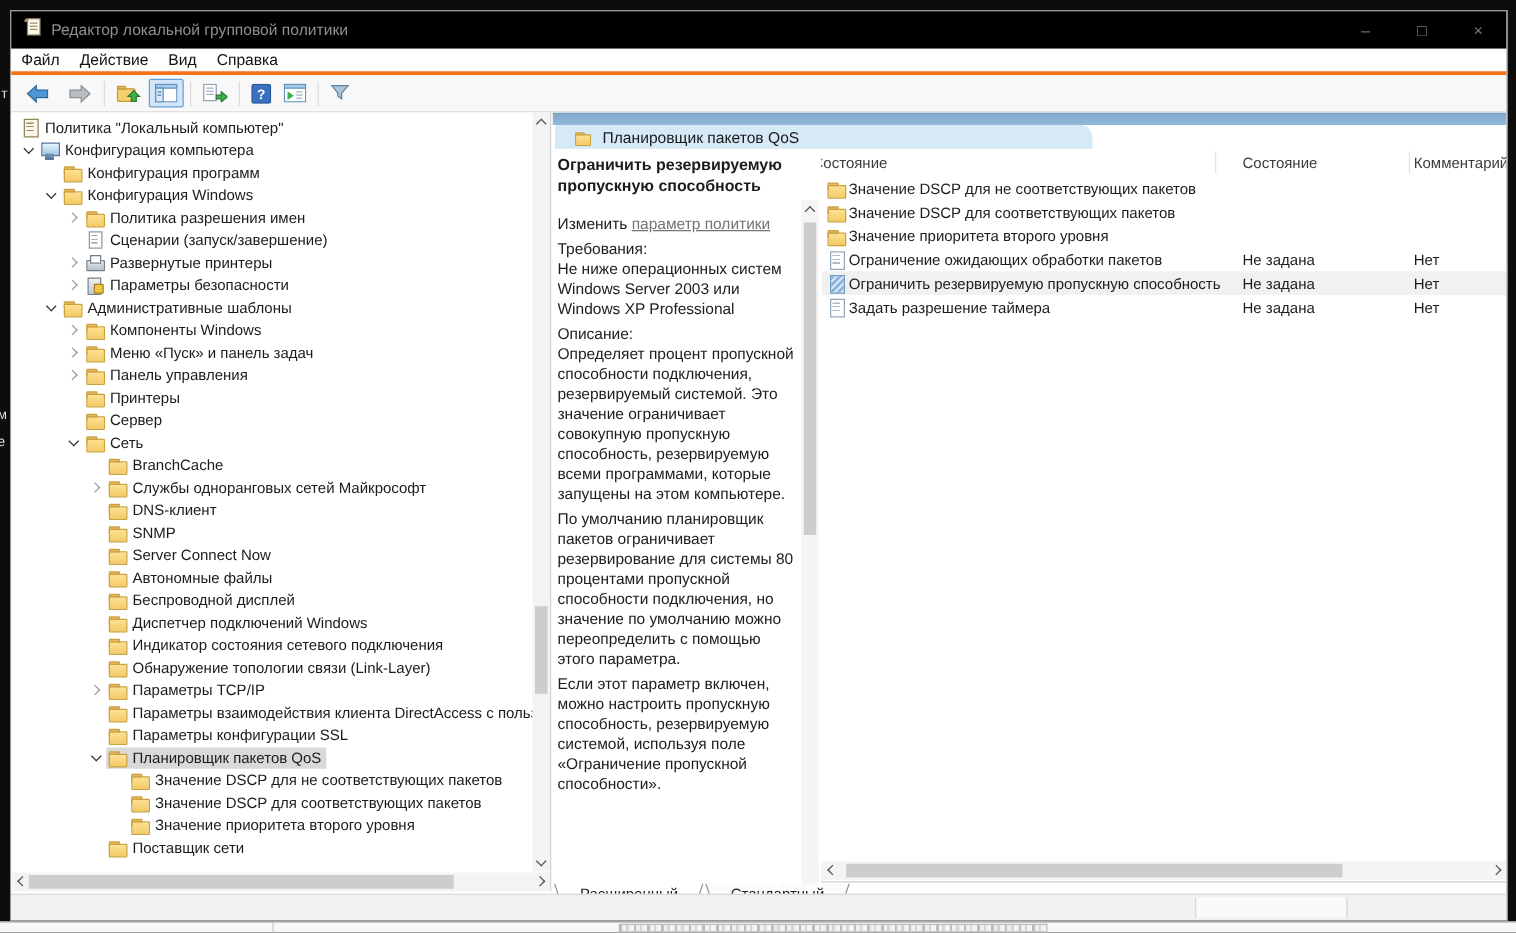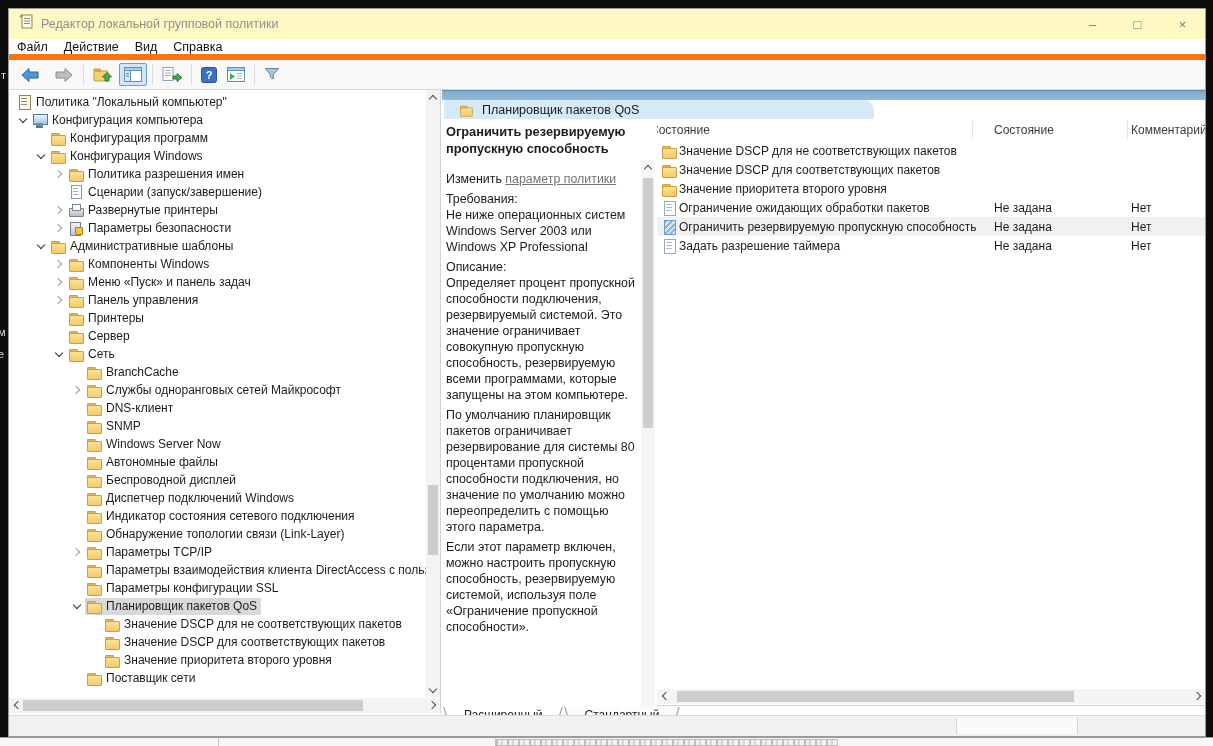--- a/index.html
+++ b/index.html
@@ -2,26 +2,26 @@
 <html><head>
 <meta charset="utf-8">
 <style>
   *{box-sizing:border-box;margin:0;padding:0}
   html,body{width:1213px;height:746px;overflow:hidden}
   body{position:relative;background:#0d0d0d;font-family:"Liberation Sans",sans-serif;color:#1c1c1c}
   .artifact{position:absolute;color:#ddd;font-size:11px;line-height:11px;z-index:1}
 
   
   .window{position:absolute;left:8px;top:8px;width:1198px;height:729px;background:#fff;border:1px solid #9a9a9a;z-index:2}
-  .titlebar{position:absolute;left:0;top:0;right:0;height:30px;background:#fef9c3;display:flex;align-items:center}
+  .titlebar{position:absolute;left:0;top:0;right:0;height:30px;background:#000000;display:flex;align-items:center}
   .titlebar .appicon{margin:0 6px 0 10px}
   .titlebar .title{font-size:12.5px;color:#8f8f8f;flex:1}
   .wctl{display:flex;height:100%}
   .wctl .btn{width:45px;height:100%;display:flex;align-items:center;justify-content:center;font-size:13px;color:#777}
-  .menubar{position:absolute;left:0;top:30px;right:0;height:21px;display:flex;align-items:center;border-bottom:6px solid #f97316;background:#fff}
+  .menubar{position:absolute;left:0;top:30px;right:0;height:21px;display:flex;align-items:center;border-bottom:3px solid #f97316;background:#fff}
   .menubar .mitem{font-size:12.5px;padding:0 8px;color:#111}
   .toolbar{position:absolute;left:0;top:51px;right:0;height:30px;background:#f8f8f8;border-bottom:1px solid #d9d9d9;display:flex;align-items:center;padding-left:6px}
   .tbtn{display:flex;align-items:center;justify-content:center;padding:3px 4px;margin:0 1px}
   .tbtn.on{background:#d3e6f8;border:1px solid #66a0d2;border-radius:2px}
   .tsep{width:1px;height:20px;background:#dcdcdc;margin:0 4px}
 
   
   .treepane{position:absolute;left:0;top:81px;width:432px;height:623px;background:#fff;border-right:1px solid #d4d4d4}
   .treeview{position:absolute;left:0;top:3px;right:14px;bottom:16px;overflow:hidden}
   .trow{height:18px;display:flex;align-items:center;font-size:12px;white-space:nowrap}
@@ -343,21 +343,21 @@
           <span class="chev"></span>
           <span class="hl">
             <span class="ic folder"></span>
             <span class="lbl">SNMP</span>
           </span>
         </div>
       <div class="trow d4">
           <span class="chev"></span>
           <span class="hl">
             <span class="ic folder"></span>
-            <span class="lbl">Windows Server Now</span>
+            <span class="lbl">Server Connect Now</span>
           </span>
         </div>
       <div class="trow d4">
           <span class="chev"></span>
           <span class="hl">
             <span class="ic folder"></span>
             <span class="lbl">Автономные файлы</span>
           </span>
         </div>
       <div class="trow d4">

